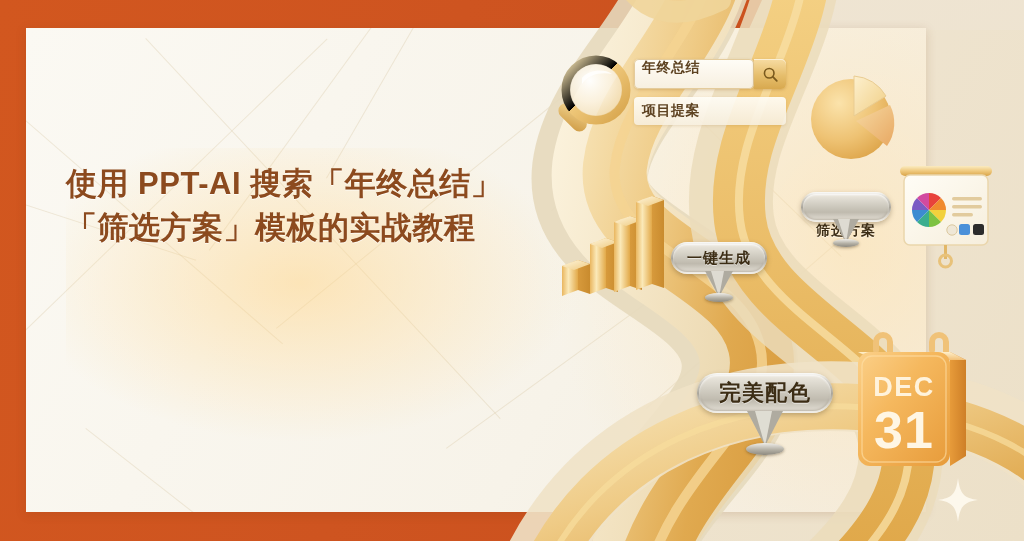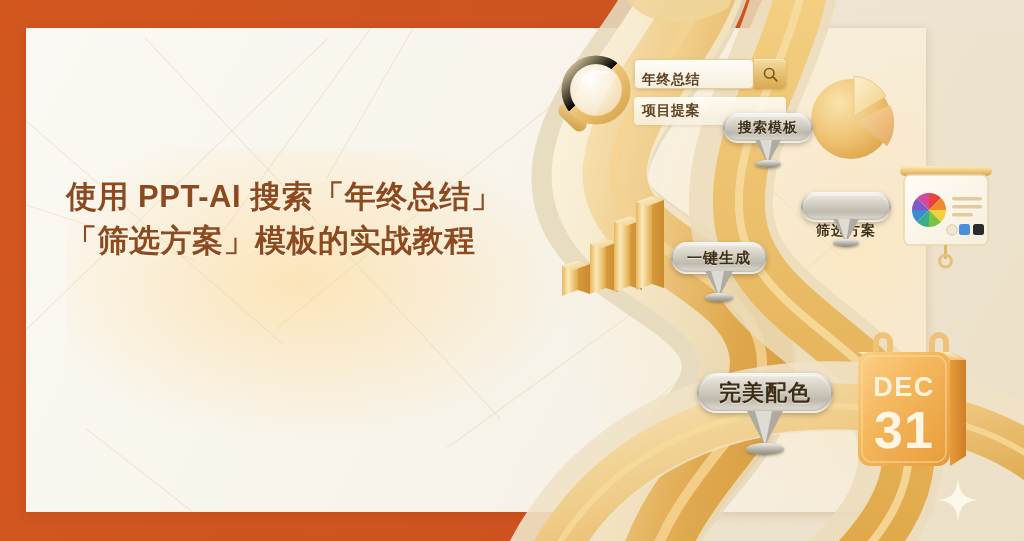--- a/index.html
+++ b/index.html
@@ -63,34 +63,34 @@
     -webkit-text-fill-color:transparent;
     filter:drop-shadow(0 3px 6px rgba(150,90,30,.35));
     white-space:nowrap;
   }
   .sub-line{
     font-size:31px;font-weight:bold;line-height:1.42;letter-spacing:.5px;
     color:#8C4A1E;
     text-shadow:0 1px 0 rgba(255,255,255,.7);
     white-space:nowrap;
   }
-  .subtitle{margin-top:25px;}
+  .subtitle{margin-top:12px;}
 
   
   .road{position:absolute;left:470px;top:-30px;width:600px;height:610px;}
 
   
   .search-cluster{position:absolute;left:548px;top:44px;width:250px;height:110px;}
   .magnifier{position:absolute;left:4px;top:10px;width:84px;height:92px;}
   .search-box{
     position:absolute;left:86px;top:15px;width:120px;height:30px;
     border-radius:5px;
     background:linear-gradient(180deg,#fffdf7 0%,#f7efdf 100%);
     box-shadow:0 1px 3px rgba(160,110,40,.30), inset 0 0 0 1px rgba(225,198,148,.9);
-    display:flex;align-items:flex-end;
+    display:flex;align-items:flex-start;
   }
   .search-box .q{
     padding-left:8px;font-size:14px;font-weight:bold;color:#5e4322;
     letter-spacing:.5px;white-space:nowrap;
   }
   .search-btn{
     position:absolute;left:206px;top:15px;width:32px;height:30px;
     border-radius:0 5px 5px 0;
     background:linear-gradient(180deg,#F7DCA3 0%,#E6BE6C 55%,#D8A94F 100%);
     box-shadow:0 1px 3px rgba(160,110,40,.35), inset 0 1px 0 rgba(255,255,255,.55);
@@ -393,46 +393,34 @@
     <rect x="18" y="22" width="92" height="114" rx="12" fill="url(#calFace)"></rect>
     <rect x="22" y="26" width="84" height="106" rx="10" fill="none" stroke="#FFE1A8" stroke-width="1.4" opacity=".6"></rect>
     <text x="64" y="66" text-anchor="middle" font-family="Liberation Sans, sans-serif" font-size="27" font-weight="bold" fill="#FFF3DC" letter-spacing="1.5">DEC</text>
     <text x="64" y="118" text-anchor="middle" font-family="Liberation Sans, sans-serif" font-size="52" font-weight="bold" fill="#FFF6E4" letter-spacing="1">31</text>
   </svg>
 
   <svg class="sparkle" viewBox="0 0 40 44">
     <path d="M20 0 C22 16, 26 20, 40 22 C26 24, 22 28, 20 44 C18 28, 14 24, 0 22 C14 20, 18 16, 20 0 Z" fill="#FFFBF0" opacity=".88"></path>
   </svg>
 
-  <div class="pin" style="left:723px;top:113px;">
+
+  <div class="pin" style="left:801px;top:192px;">
     <div class="plate">
       <div class="inner" style="height:26px;padding:0 13px;">
-        <span style="font-size:14px;">搜索模板</span>
+        <span style="font-size:14px;margin-top:48px;">筛选方案</span>
       </div>
     </div>
     <svg width="34" height="26" style="position:absolute;left:50%;top:27px;transform:translateX(-50%);">
       <polygon points="4,0 30,0 17,24" fill="#AFABA0"></polygon>
       <polygon points="9,0 21,0 17,24" fill="#E6E3DA" opacity=".85"></polygon>
     </svg>
     <div class="base" style="top:47px;width:26px;height:8px;"></div>
   </div>
 
-  <div class="pin" style="left:801px;top:192px;">
-    <div class="plate">
-      <div class="inner" style="height:26px;padding:0 13px;">
-        <span style="font-size:14px;margin-top:48px;">筛选方案</span>
-      </div>
-    </div>
-    <svg width="34" height="26" style="position:absolute;left:50%;top:27px;transform:translateX(-50%);">
-      <polygon points="4,0 30,0 17,24" fill="#AFABA0"></polygon>
-      <polygon points="9,0 21,0 17,24" fill="#E6E3DA" opacity=".85"></polygon>
-    </svg>
-    <div class="base" style="top:47px;width:26px;height:8px;"></div>
-  </div>
-
   <div class="pin" style="left:697px;top:373px;">
     <div class="plate">
       <div class="inner" style="height:36px;padding:0 20px;">
         <span style="font-size:22px;">完美配色</span>
       </div>
     </div>
     <svg width="48" height="38" style="position:absolute;left:50%;top:38px;transform:translateX(-50%);">
       <polygon points="6,0 42,0 24,35" fill="#AFABA0"></polygon>
       <polygon points="14,0 31,0 24,35" fill="#E8E5DC" opacity=".85"></polygon>
     </svg>

